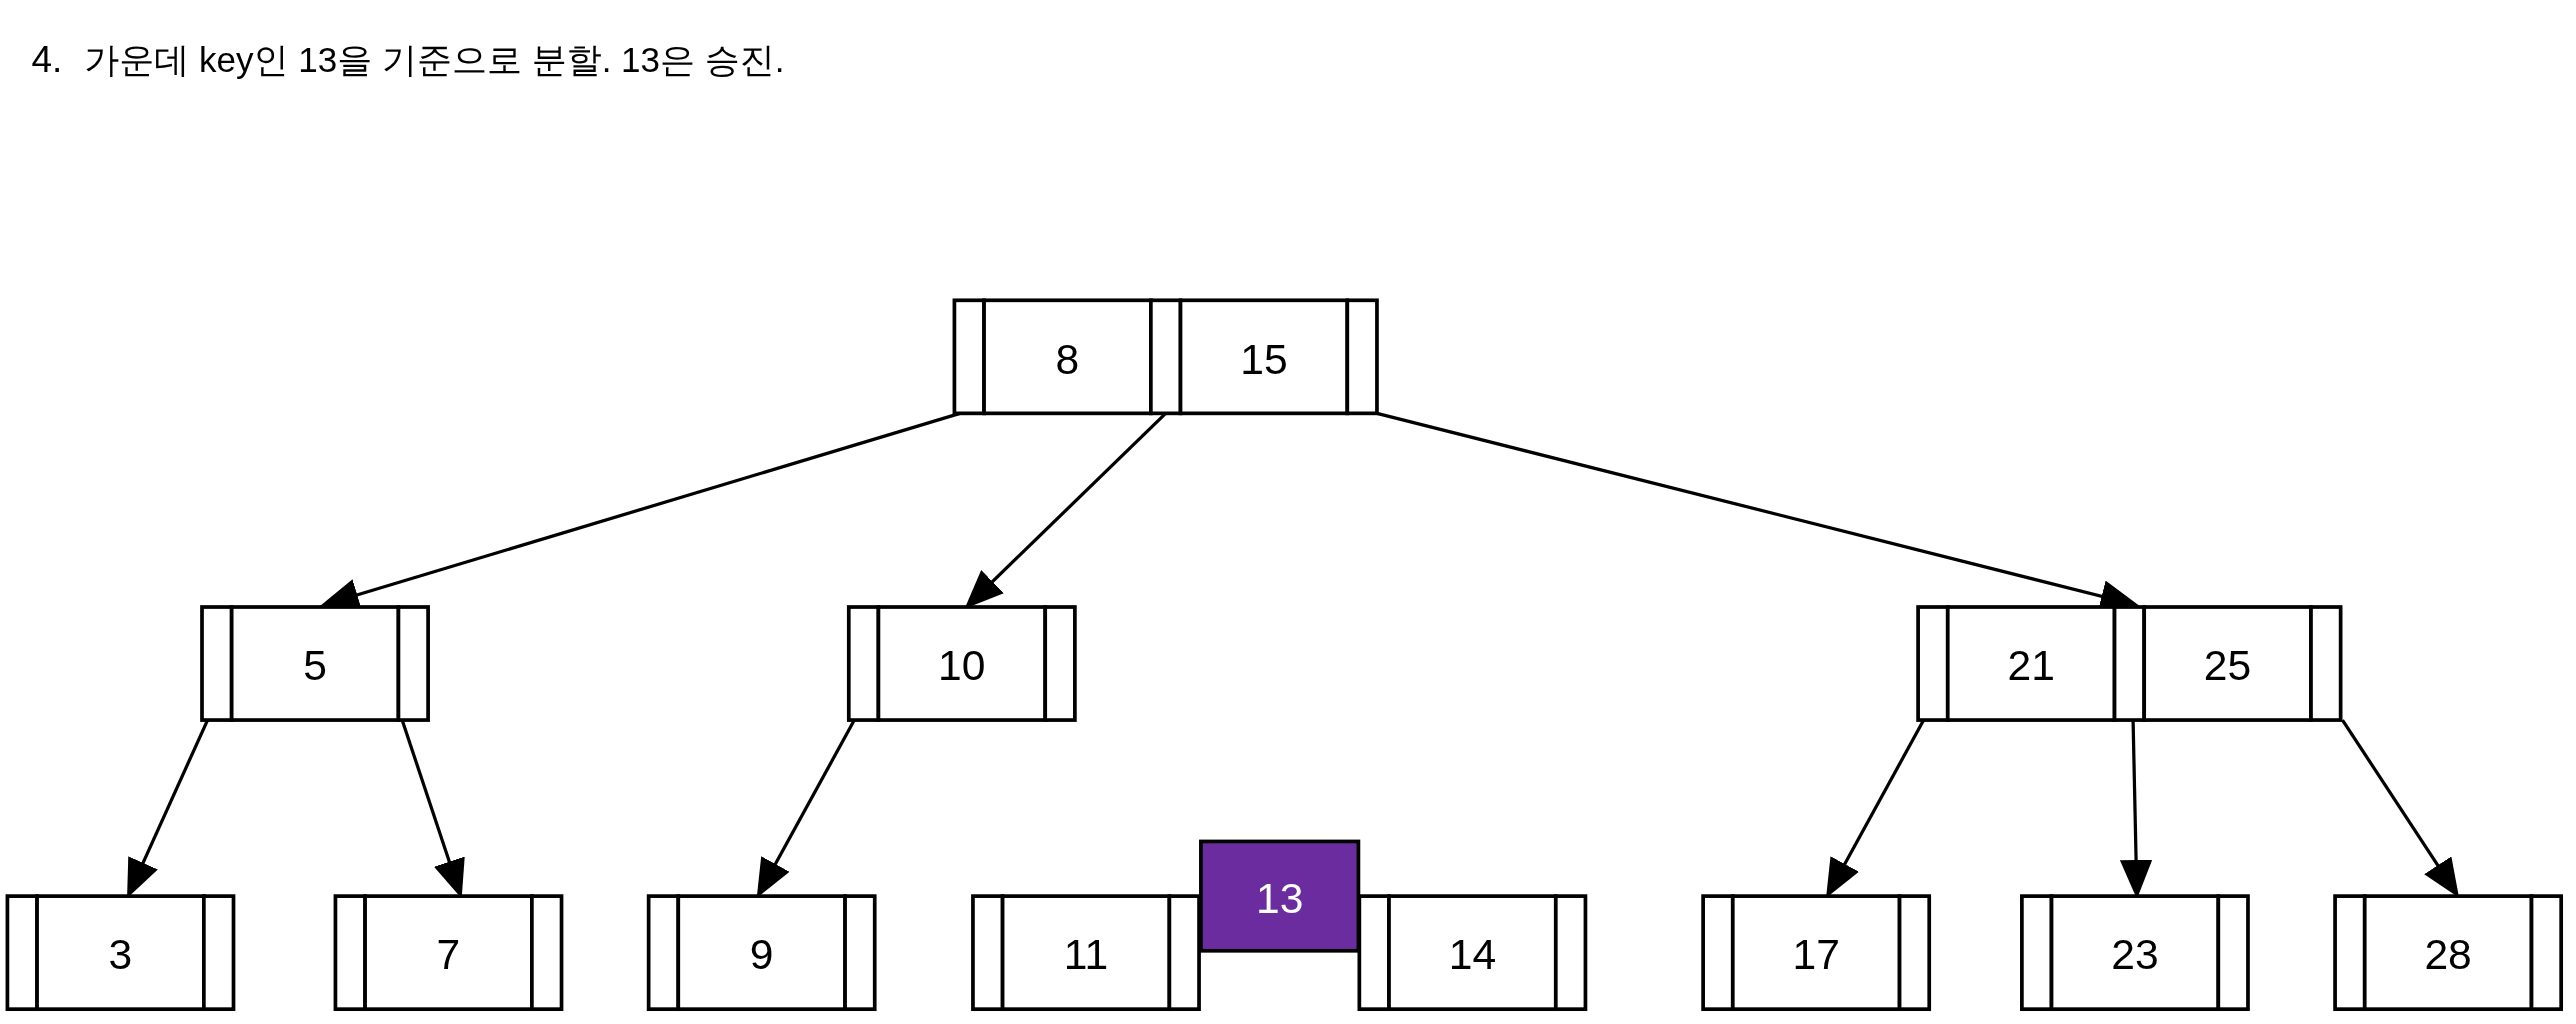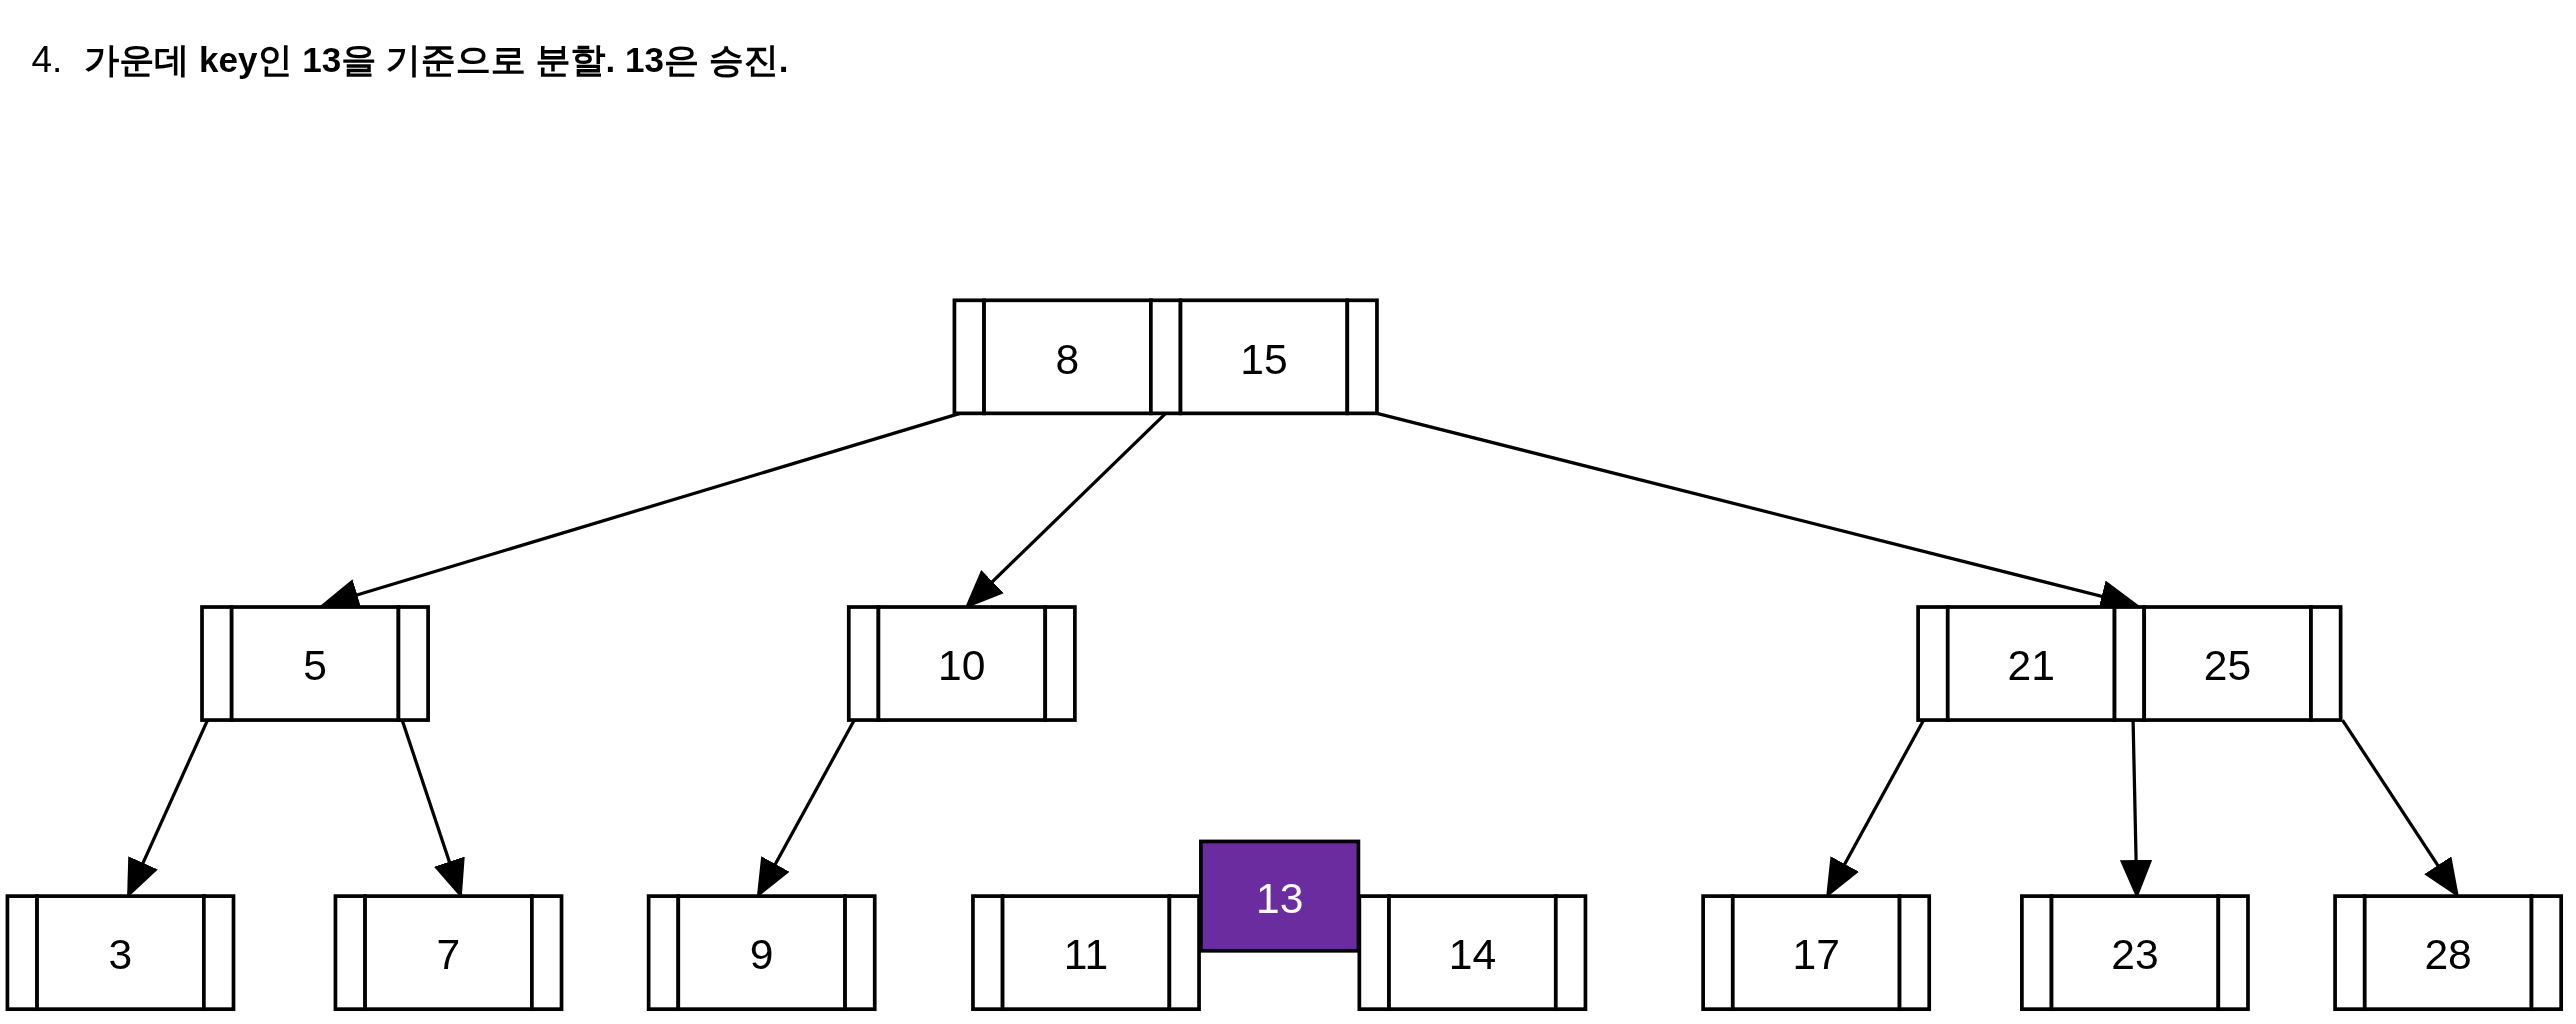--- a/index.html
+++ b/index.html
@@ -29,21 +29,21 @@
     white-space: nowrap;
   }
   .caption-number {
     font-size: 37px;
     font-weight: 400;
     line-height: 1;
     color: #000000;
   }
   .caption-text {
     font-size: 35px;
-    font-weight: 700;
+    font-weight: 400;
     line-height: 1;
     color: #000000;
     margin-left: 22px;
   }
   #tree-svg {
     position: absolute;
     left: 0;
     top: 0;
     width: 2576px;
     height: 1025px;

